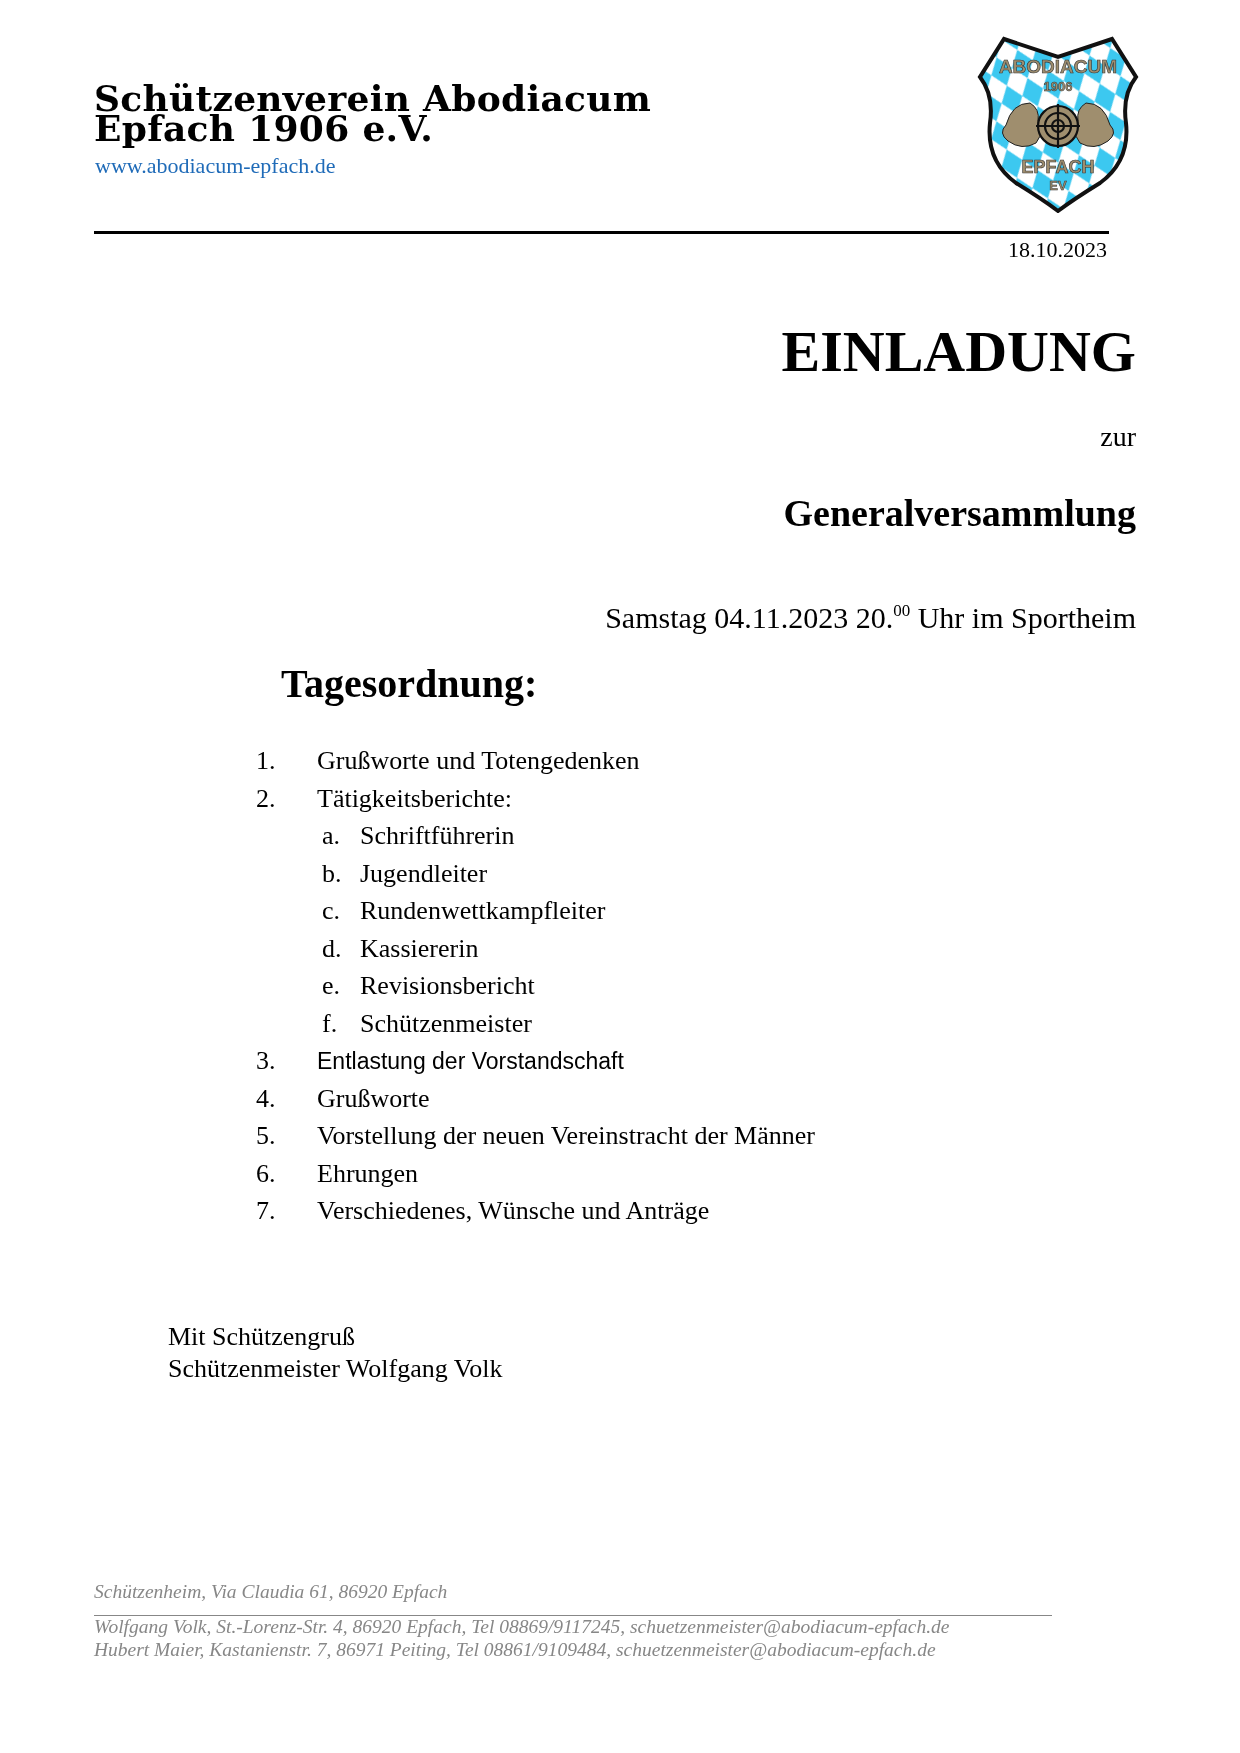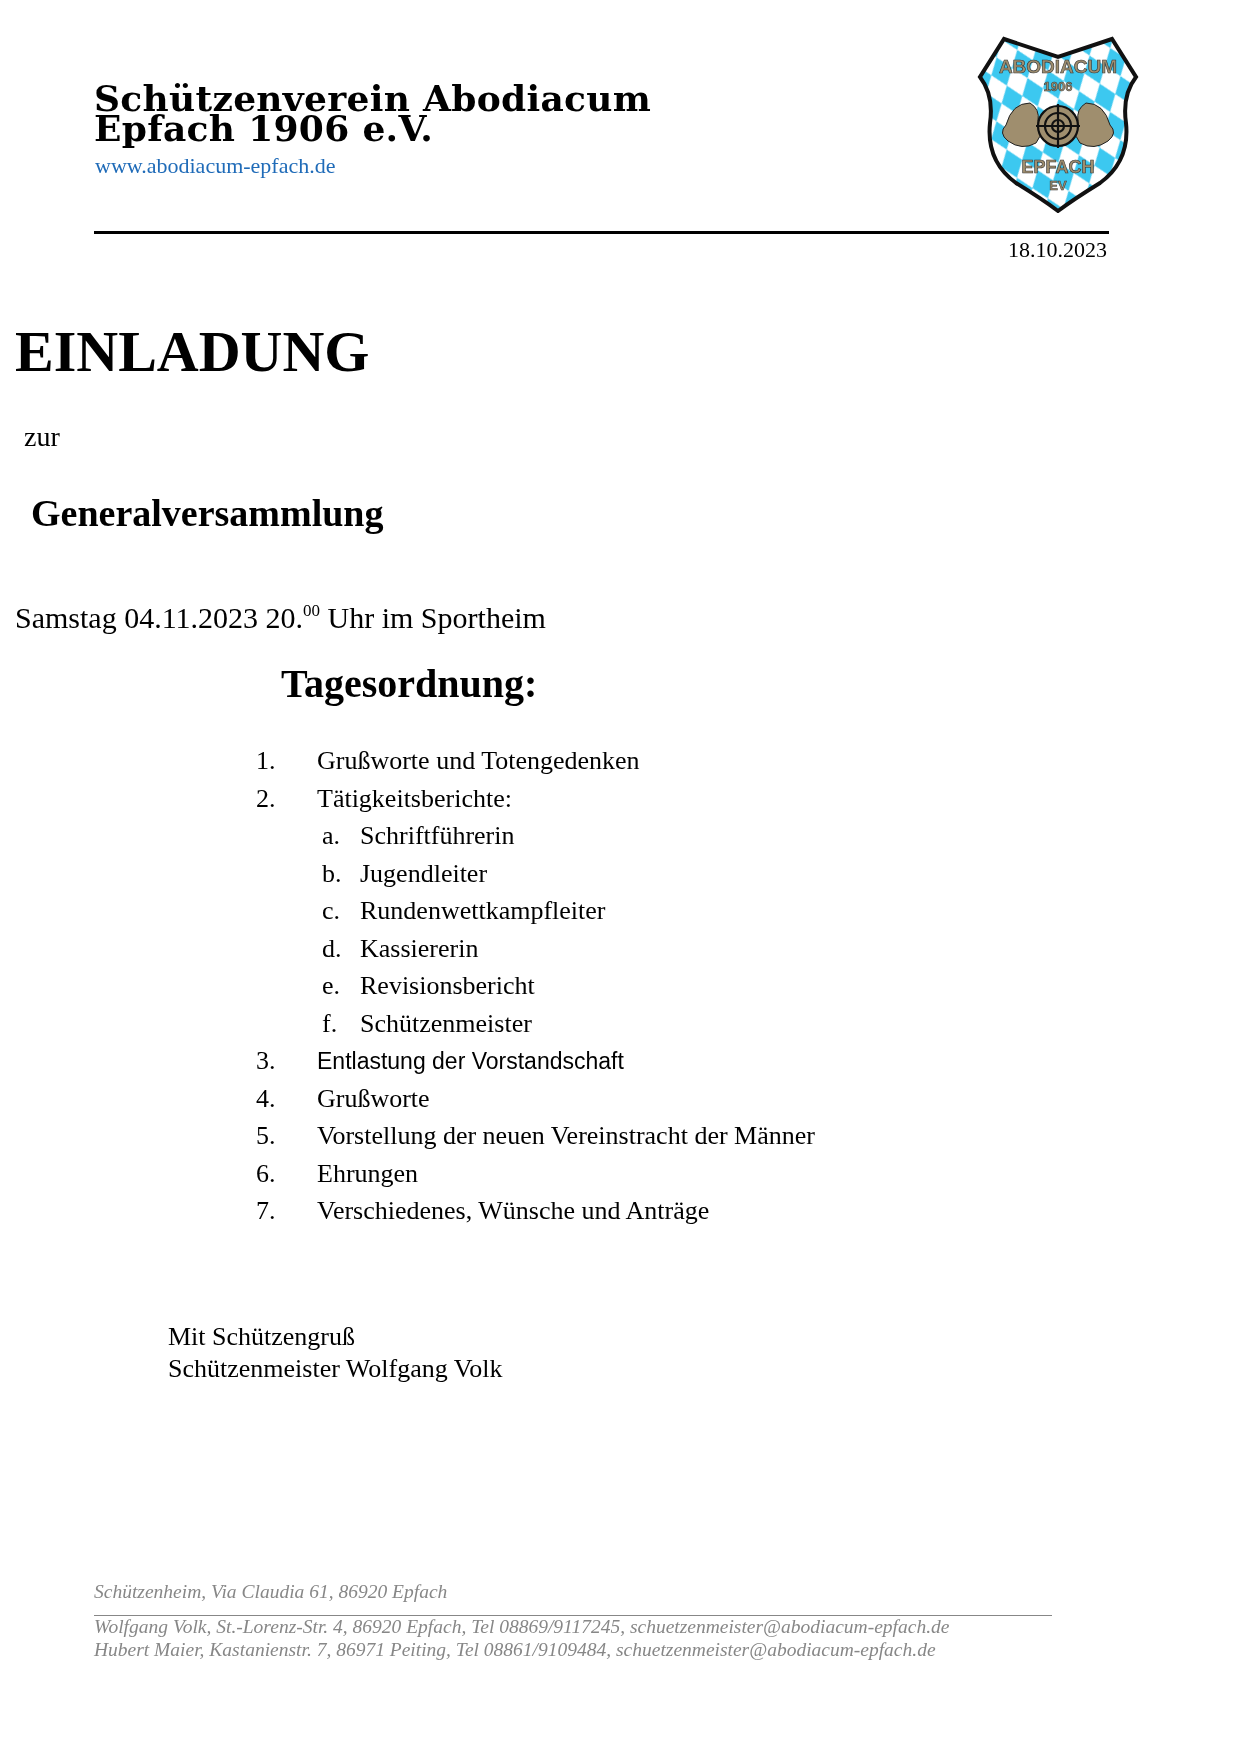--- a/index.html
+++ b/index.html
@@ -2,24 +2,24 @@
 <html><head>
 <meta charset="utf-8">
 <style>
   html, body { margin: 0; padding: 0; background: #ffffff; }
   body { width: 1240px; height: 1753px; position: relative; overflow: hidden; font-family: "Liberation Serif", serif; color: #000; }
   .abs { position: absolute; white-space: nowrap; }
   .club-name { font-family: "DejaVu Serif", serif; font-weight: bold; font-size: 36px; line-height: 1; left: 94px; letter-spacing: 0.3px; }
   .club-url { font-family: "Liberation Serif", serif; font-size: 22px; line-height: 1; left: 95px; color: #1f6bb8; }
   .rule { position: absolute; left: 94px; top: 231px; width: 1015px; height: 3px; background: #000; }
   .date { font-size: 22px; line-height: 1; right: 133px; }
-  .center { left: 15px; width: 1136px; text-align: left; }
+  .center { left: 0; width: 1136px; text-align: right; }
   .title { font-size: 58px; font-weight: bold; line-height: 1; }
   .zur { font-size: 28px; line-height: 1; }
-  .subtitle { font-size: 38px; font-weight: bold; line-height: 1; padding-left: 16px; }
+  .subtitle { font-size: 38px; font-weight: bold; line-height: 1; }
   .when { font-size: 30px; line-height: 1; }
   .when sup { font-size: 17px; vertical-align: 12px; line-height: 0; }
   .agenda-head { font-size: 40px; font-weight: bold; line-height: 1; left: 247px; }
   .item { position: absolute; font-size: 26px; line-height: 1; white-space: nowrap; }
   .num { position: absolute; left: 256px; }
   .txt { position: absolute; left: 317px; }
   .subnum { position: absolute; left: 322px; }
   .subtxt { position: absolute; left: 360px; }
   .sans { font-family: "Liberation Sans", sans-serif; font-size: 23px; }
   .closing { font-size: 26px; line-height: 1; left: 168px; }
@@ -64,21 +64,21 @@
     </g>
     <text x="82" y="140" text-anchor="middle" font-family="Liberation Sans, sans-serif" font-weight="bold" font-size="18" fill="#9f8e6e" stroke="#333" stroke-width="0.6">EPFACH</text>
     <text x="82" y="157" text-anchor="middle" font-family="Liberation Sans, sans-serif" font-weight="bold" font-size="13" fill="#9f8e6e" stroke="#333" stroke-width="0.5">EV</text>
   </svg>
 </div>
 
 <div class="rule"></div>
 <div class="abs date" style="top:239px;">18.10.2023</div>
 
 <div class="abs center title" style="top:323px;">EINLADUNG</div>
-<div class="abs center zur" style="top:423px;margin-left:9px;">zur</div>
+<div class="abs center zur" style="top:423px;">zur</div>
 <div class="abs center subtitle" style="top:494px;">Generalversammlung</div>
 <div class="abs center when" style="top:603px;"><span>Samstag 04.11.2023 20.</span><sup>00</sup><span> Uhr im Sportheim</span></div>
 
 <div class="abs agenda-head" style="top:664px;margin-left:34px;">Tagesordnung:</div>
 
 <div>
   <div class="item" style="top:748px;left:0;">
     <span class="num">1.</span>
     <span class="txt">Grußworte und Totengedenken</span>
   </div>

